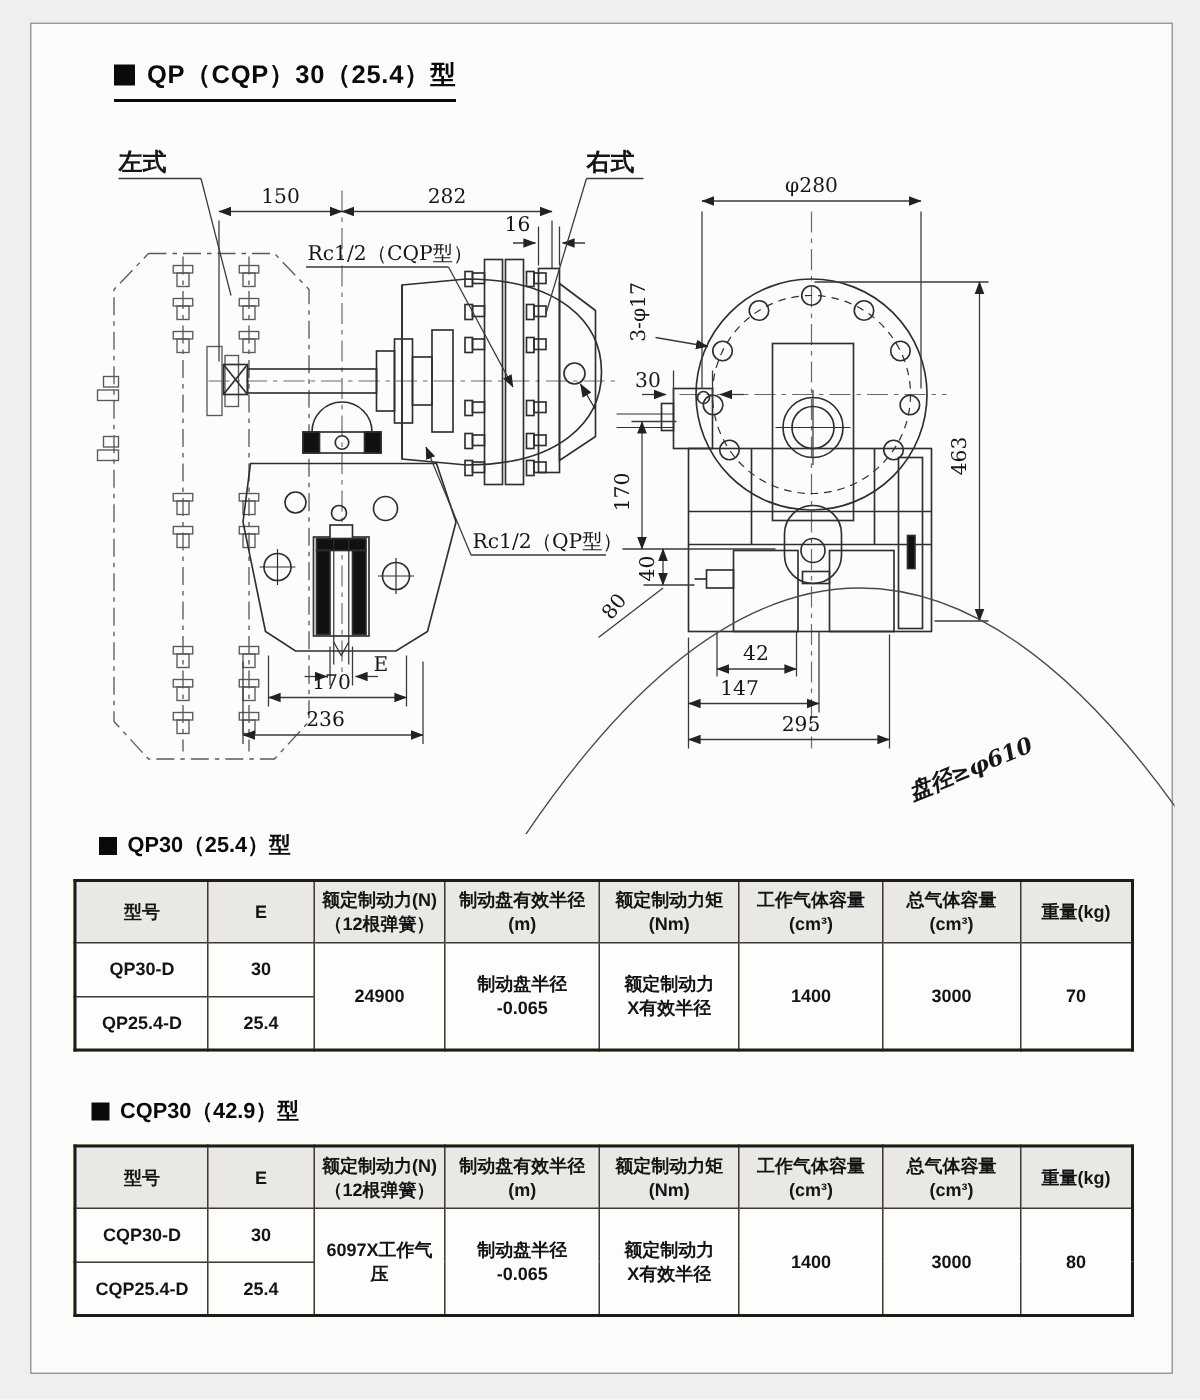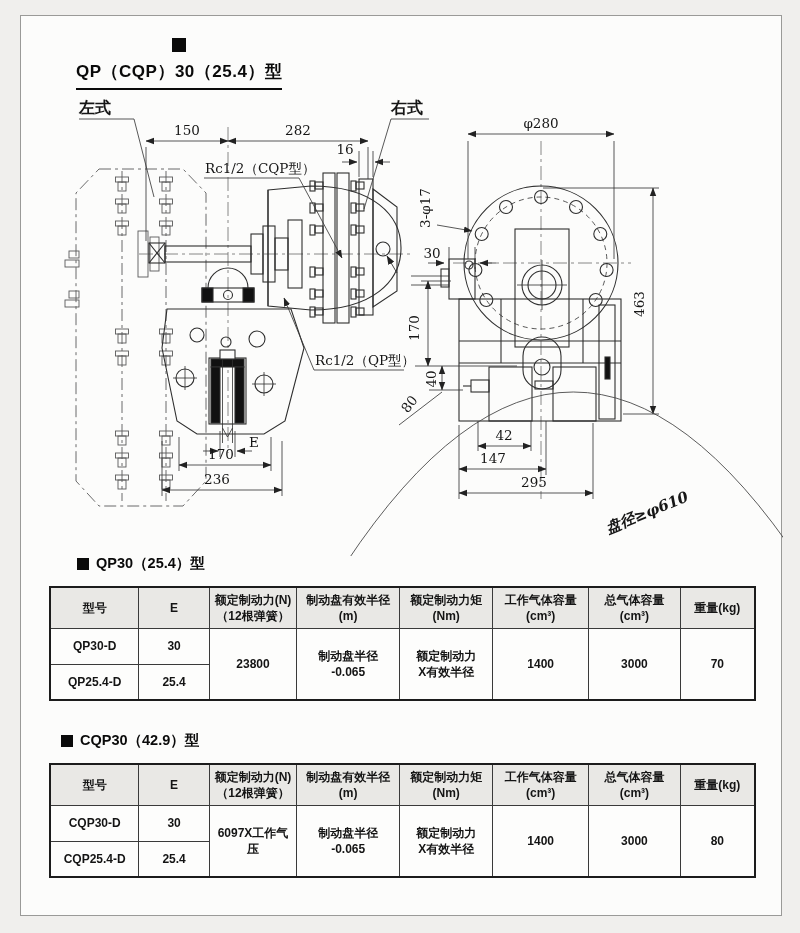--- a/index.html
+++ b/index.html
@@ -10,21 +10,21 @@
     position:relative;
     -webkit-font-smoothing:antialiased;
   }
   .sheet{
     position:absolute;left:20px;top:15px;width:762px;height:901px;
     background:#fcfcfb;border:1px solid #9a9a98;box-sizing:border-box;
   }
   .doc-title{
     position:absolute;left:55px;top:22px;
     display:inline-flex;align-items:center;gap:8px;
-    border-bottom:2.5px solid #0a0a0a;padding-bottom:5px;flex-direction:column;
+    border-bottom:2.5px solid #0a0a0a;padding-bottom:5px;
   }
   .doc-title .sq{width:14px;height:14px;background:#0a0a0a;display:inline-block;}
   .doc-title .t{font-size:17px;font-weight:bold;color:#0a0a0a;letter-spacing:.5px;}
   .section-label{
     position:absolute;display:inline-flex;align-items:center;gap:7px;
   }
   .section-label .sq{width:12px;height:12px;background:#0a0a0a;display:inline-block;}
   .section-label .t{font-size:14.5px;font-weight:bold;color:#0a0a0a;}
   .drawing{position:absolute;left:2px;top:70px;width:760px;height:470px;}
   svg text{fill:#161616;}
@@ -280,21 +280,21 @@
       <text class="dimtxt" text-anchor="middle" transform="translate(435,378) rotate(-90)">40</text>
       <text class="dimtxt" text-anchor="middle" transform="translate(412,406) rotate(-52)">80</text>
       <text class="dimtxt" text-anchor="middle" transform="translate(643,303) rotate(-90)">463</text>
       <text class="dimtxt" x="503" y="439" text-anchor="middle">42</text>
       <text class="dimtxt" x="492" y="462" text-anchor="middle">147</text>
       <text class="dimtxt" x="533" y="486" text-anchor="middle">295</text>
       <text class="arctxt" text-anchor="middle" transform="translate(648,516) rotate(-22)">盘径≥φ610</text>
     </g>
   </svg>
 
-  <div class="section-label" style="left:56px;top:538px;">
+  <div class="section-label" style="left:45px;top:538px;">
     <span class="sq"></span>
     <span class="t">QP30（25.4）型</span>
   </div>
   <table class="spec" style="top:570px;">
     <colgroup>
       <col style="width:12.6%">
         <col style="width:10%">
         <col style="width:12.4%">
         <col style="width:14.6%">
       <col style="width:13.2%">
@@ -314,21 +314,21 @@
 (Nm)</td>
       <td class="ws">工作气体容量
 (cm³)</td>
       <td class="ws">总气体容量
 (cm³)</td>
       <td class="ws">重量(kg)</td>
     </tr>
     <tr class="body">
       <td>QP30-D</td>
       <td>30</td>
-      <td rowspan="2" class="ws">23800</td>
+      <td rowspan="2" class="ws">24900</td>
       <td rowspan="2" class="ws">制动盘半径
 -0.065</td>
       <td rowspan="2" class="ws">额定制动力
 X有效半径</td>
       <td rowspan="2">1400</td>
       <td rowspan="2">3000</td>
       <td rowspan="2">70</td>
     </tr>
     <tr class="body">
       <td>QP25.4-D</td>

